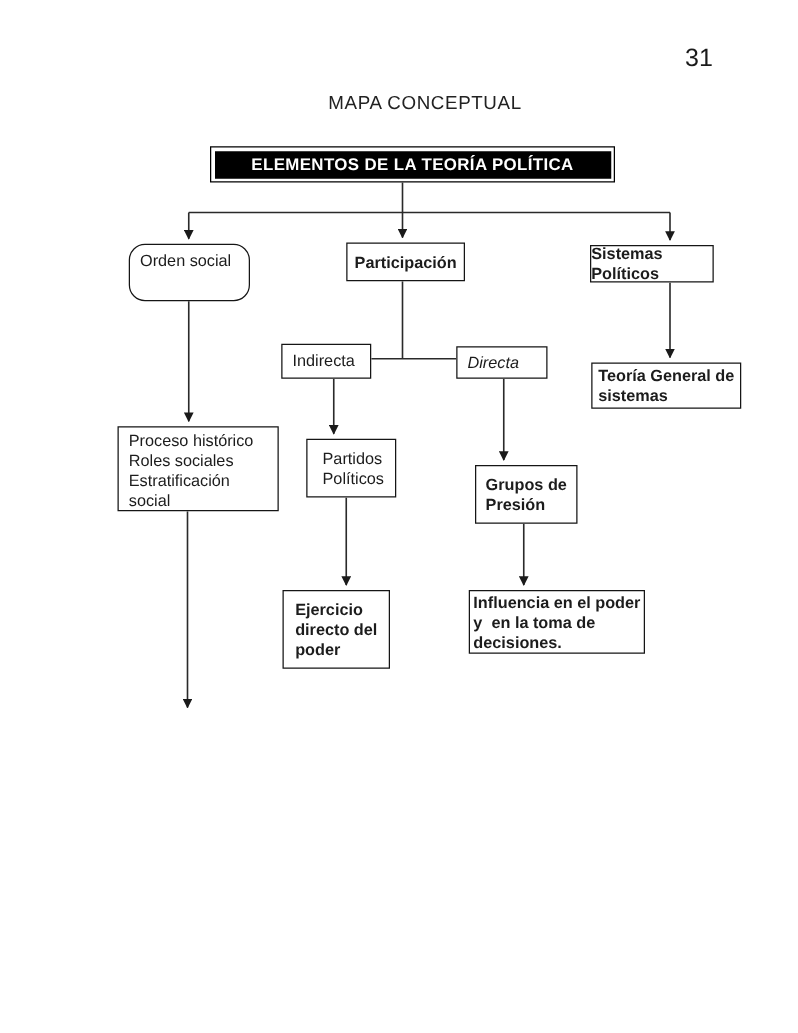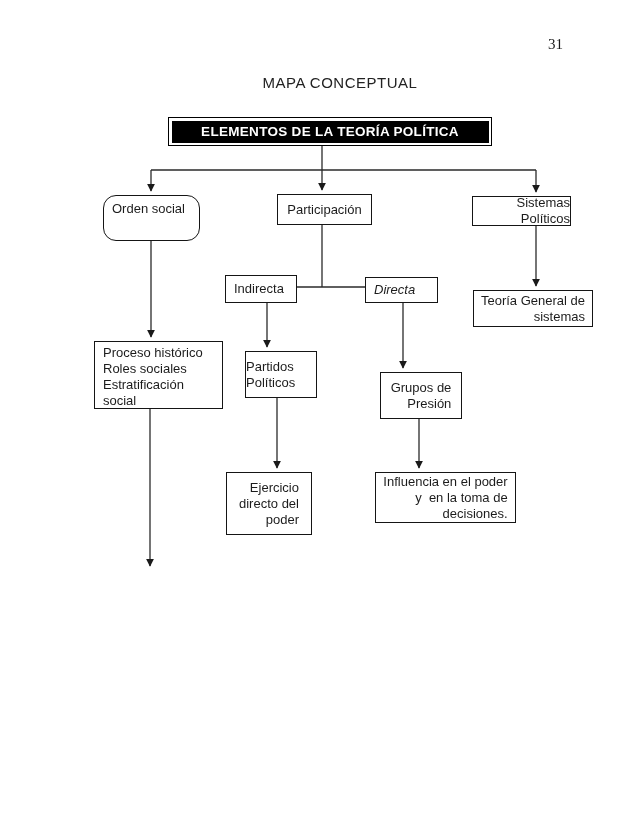--- a/index.html
+++ b/index.html
@@ -9,22 +9,22 @@
     height: 826px;
     background: #ffffff;
     font-family: "Liberation Sans", sans-serif;
     color: #1a1a1a;
     overflow: hidden;
   }
   .page-number {
     position: absolute;
     left: 548px; top: 36px;
     width: 30px;
-    font-family: Liberation Serif, serif;
-    font-size: 15px;
+    font-family: Liberation Sans, sans-serif;
+    font-size: 20px;
     color: #1a1a1a;
   }
   .map-title {
     position: absolute;
     left: 240px; top: 74px;
     width: 200px;
     text-align: center;
     font-size: 15px;
     letter-spacing: 0.5px;
     color: #222;
@@ -59,31 +59,31 @@
   .node {
     position: absolute;
     box-sizing: border-box;
     border: 1.5px solid #151515;
     background: #ffffff;
     font-size: 13px;
     line-height: 16px;
     white-space: pre-wrap;
     color: #1c1c1c;
   }
-  .ctr { display: flex; align-items: center; justify-content: center; text-align: right; }
+  .ctr { display: flex; align-items: center; justify-content: center; text-align: left; font-weight: bold; }
   .vctr { display: flex; align-items: center; text-align: left; }
 
   #n-orden        { left:103px; top:195px; width:97px;  height:46px; padding:5px 2px 0 8px;border-radius:13px; }
   #n-participacion{ left:277px; top:194px; width:95px;  height:31px; }
   #n-sistemas     { left:472px; top:196px; width:99px; height:30px; }
   #n-indirecta    { left:225px; top:275px; width:72px;  height:28px; padding-left:8px; }
   #n-directa      { left:365px; top:277px; width:73px;  height:26px; padding-left:8px;font-style:italic; }
   #n-teoria       { left:473px; top:290px; width:120px; height:37px; }
   #n-proceso      { left:94px;  top:341px; width:129px; height:68px; padding:3px 2px 0 8px; }
-  #n-partidos     { left:245px; top:351px; width:72px;  height:47px; }
+  #n-partidos     { left:245px; top:351px; width:72px;  height:47px; padding-left:12px; }
   #n-grupos       { left:380px; top:372px; width:82px;  height:47px; }
   #n-ejercicio    { left:226px; top:472px; width:86px;  height:63px; }
   #n-influencia   { left:375px; top:472px; width:141px; height:51px; }
   #n-clases       { left:76px;  top:570px; width:215px; height:30px; padding-left:10px; }
 </style>
 </head>
 <body>
 
 <div class="page">
 

